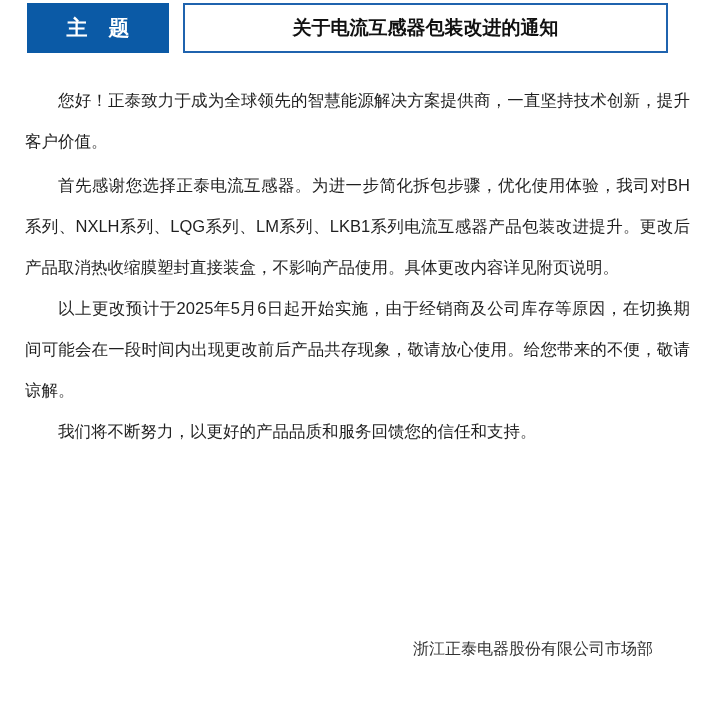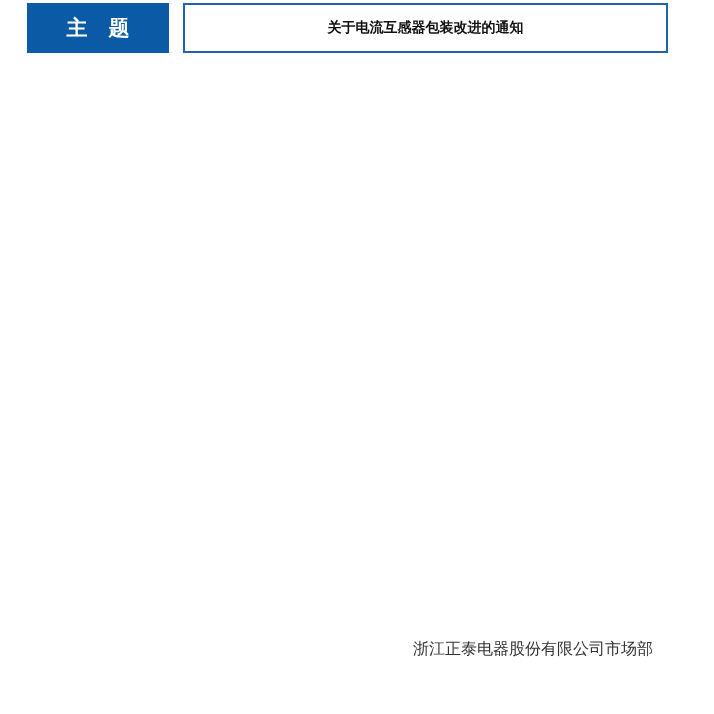--- a/index.html
+++ b/index.html
@@ -36,21 +36,21 @@
     position: absolute;
     left: 183px;
     top: 3px;
     width: 481px;
     height: 46px;
     background: #ffffff;
     border: 2px solid #1f63ae;
     display: flex;
     align-items: center;
     justify-content: center;
-    font-size: 14px;
+    font-size: 19px;
     font-weight: 700;
     color: #111111;
     white-space: nowrap;
   }
 
   
   .letter-body {
     position: absolute;
     left: 25px;
     top: 80px;
@@ -102,23 +102,27 @@
   <div class="subject-box">
     <span>主　题</span>
   </div>
 
   <div class="title-box">
     <span>关于电流互感器包装改进的通知</span>
   </div>
 
   <div class="letter-body">
 
+    <p class="para-1">您好！正泰致力于成为全球领先的智慧能源解决方案提供商，一直坚持技术创新，提升客户价值。</p>
 
+    <p>首先感谢您选择正泰电流互感器。为进一步简化拆包步骤，优化使用体验，我司对BH系列、NXLH系列、LQG系列、LM系列、LKB1系列电流互感器产品包装改进提升。更改后产品取消热收缩膜塑封直接装盒，不影响产品使用。具体更改内容详见附页说明。</p>
 
+    <p>以上更改预计于2025年5月6日起开始实施，由于经销商及公司库存等原因，在切换期间可能会在一段时间内出现更改前后产品共存现象，敬请放心使用。给您带来的不便，敬请谅解。</p>
 
+    <p>我们将不断努力，以更好的产品品质和服务回馈您的信任和支持。</p>
 
   </div>
 
   <div class="sign-block">
     <div class="sign-line">浙江正泰电器股份有限公司市场部</div>
   </div>
 
 </div>
 
 </body></html>

